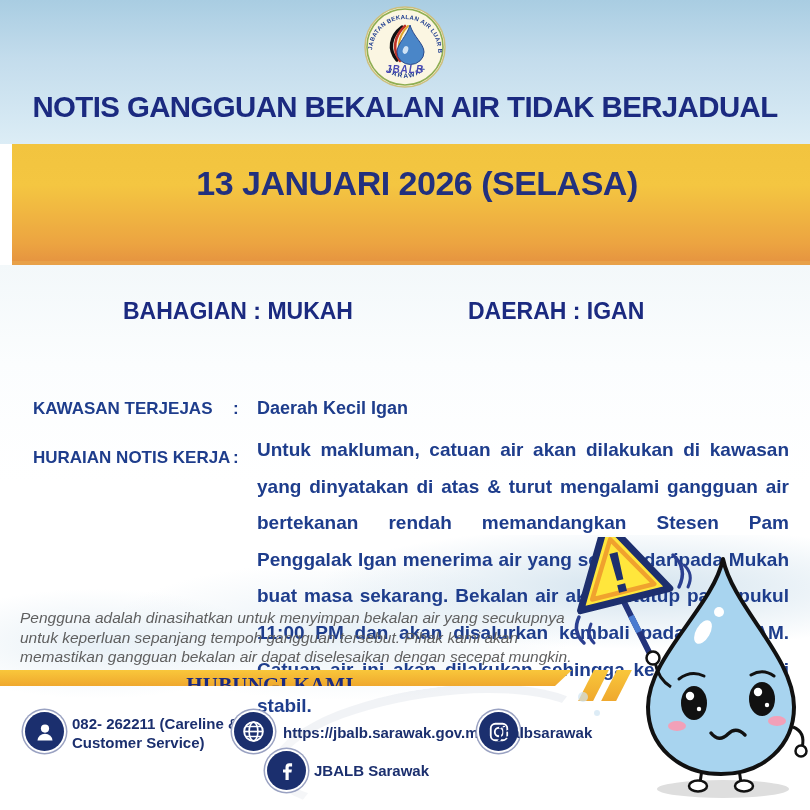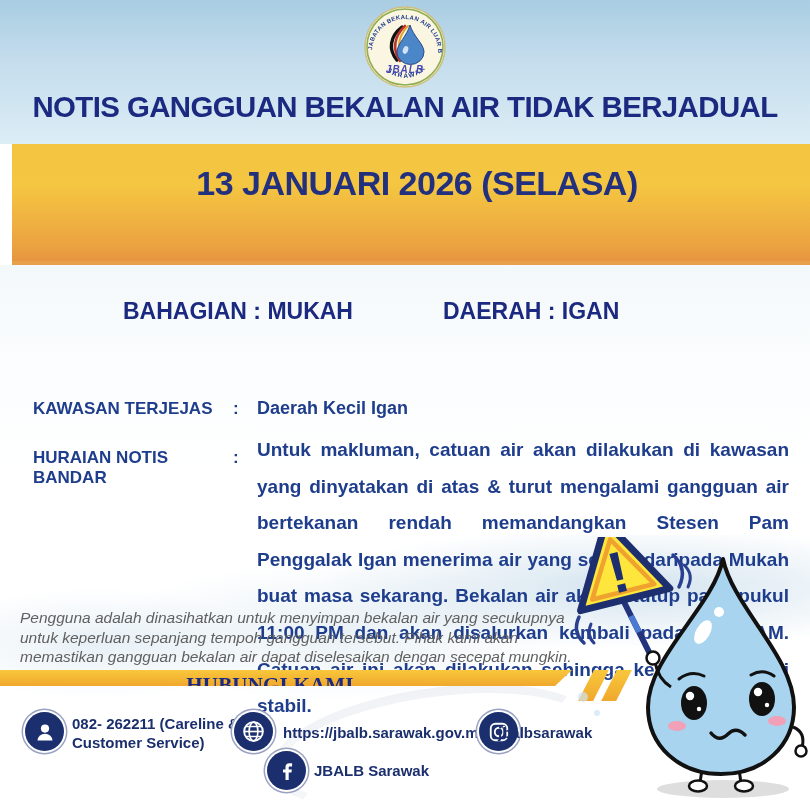--- a/index.html
+++ b/index.html
@@ -32,21 +32,21 @@
       radial-gradient(40% 55% at 42% 55%, rgba(190,214,230,0.35), rgba(190,214,230,0) 72%),
       radial-gradient(30% 45% at 12% 62%, rgba(196,218,233,0.40), rgba(196,218,233,0) 70%);
     pointer-events:none; }
   .swirl-watermark { position:absolute; top:688px; left:270px; width:330px; height:120px;
     border-radius:50%; border:9px solid rgba(203,211,221,0.28); border-color:rgba(203,211,221,0.28) transparent transparent rgba(203,211,221,0.20);
     transform:rotate(-8deg); pointer-events:none; }
 
   .region-row { position:absolute; top:298px; left:0; width:810px; height:30px;
     color:#1b2a80; font-weight:bold; font-size:23px; }
   .bahagian { position:absolute; left:123px; top:0; }
-  .daerah   { position:absolute; left:443px; top:0; }
+  .daerah   { position:absolute; left:468px; top:0; }
 
   .details { position:absolute; top:363px; left:33px; width:756px; color:#1e3d8c; }
   .detail-row { display:flex; align-items:flex-start;margin-top:33px; }
   .detail-label { width:200px; flex:0 0 200px; font-weight:bold; font-size:17px; padding-top:3px; }
   .detail-colon { width:24px; flex:0 0 24px; font-weight:bold; font-size:17px; padding-top:3px; }
   .detail-value { flex:1; font-weight:bold; font-size:18px; padding-top:2px; }
   .row-huraian { margin-top:13px; }
   .row-huraian .detail-label, .row-huraian .detail-colon { padding-top:16px; }
   .huraian-text { flex:1; font-weight:bold; font-size:19px; line-height:36.6px;
     text-align:justify; color:#1e3d8c; }
@@ -128,21 +128,21 @@
     <span class="daerah">DAERAH : IGAN</span>
   </div>
 
   <div class="details">
     <div class="detail-row">
       <div class="detail-label">KAWASAN TERJEJAS</div>
       <div class="detail-colon">:</div>
       <div class="detail-value">Daerah Kecil Igan</div>
     </div>
     <div class="detail-row row-huraian">
-      <div class="detail-label">HURAIAN NOTIS BANDAR</div>
+      <div class="detail-label">HURAIAN NOTIS KERJA</div>
       <div class="detail-colon">:</div>
       <div class="huraian-text">Untuk makluman, catuan air akan dilakukan di kawasan yang dinyatakan di atas &amp; turut mengalami gangguan air bertekanan rendah memandangkan Stesen Pam Penggalak Igan menerima air yang sedikit daripada Mukah buat masa sekarang. Bekalan air akan ditutup pada pukul 11:00 PM dan akan disalurkan kembali pada 04:00 AM. Catuan air ini akan dilakukan sehingga keadaan kembali stabil.</div>
     </div>
   </div>
 
   <p class="advisory">Pengguna adalah dinasihatkan untuk menyimpan bekalan air yang secukupnya untuk keperluan sepanjang tempoh gangguan tersebut. Pihak kami akan memastikan gangguan bekalan air dapat diselesaikan dengan secepat mungkin. Segala kesulitan yang timbul akibat gangguan ini adalah sangat dikesali.</p>
 
   <div class="contact-banner">
     <div class="contact-banner-label">HUBUNGI KAMI</div>
   </div>

